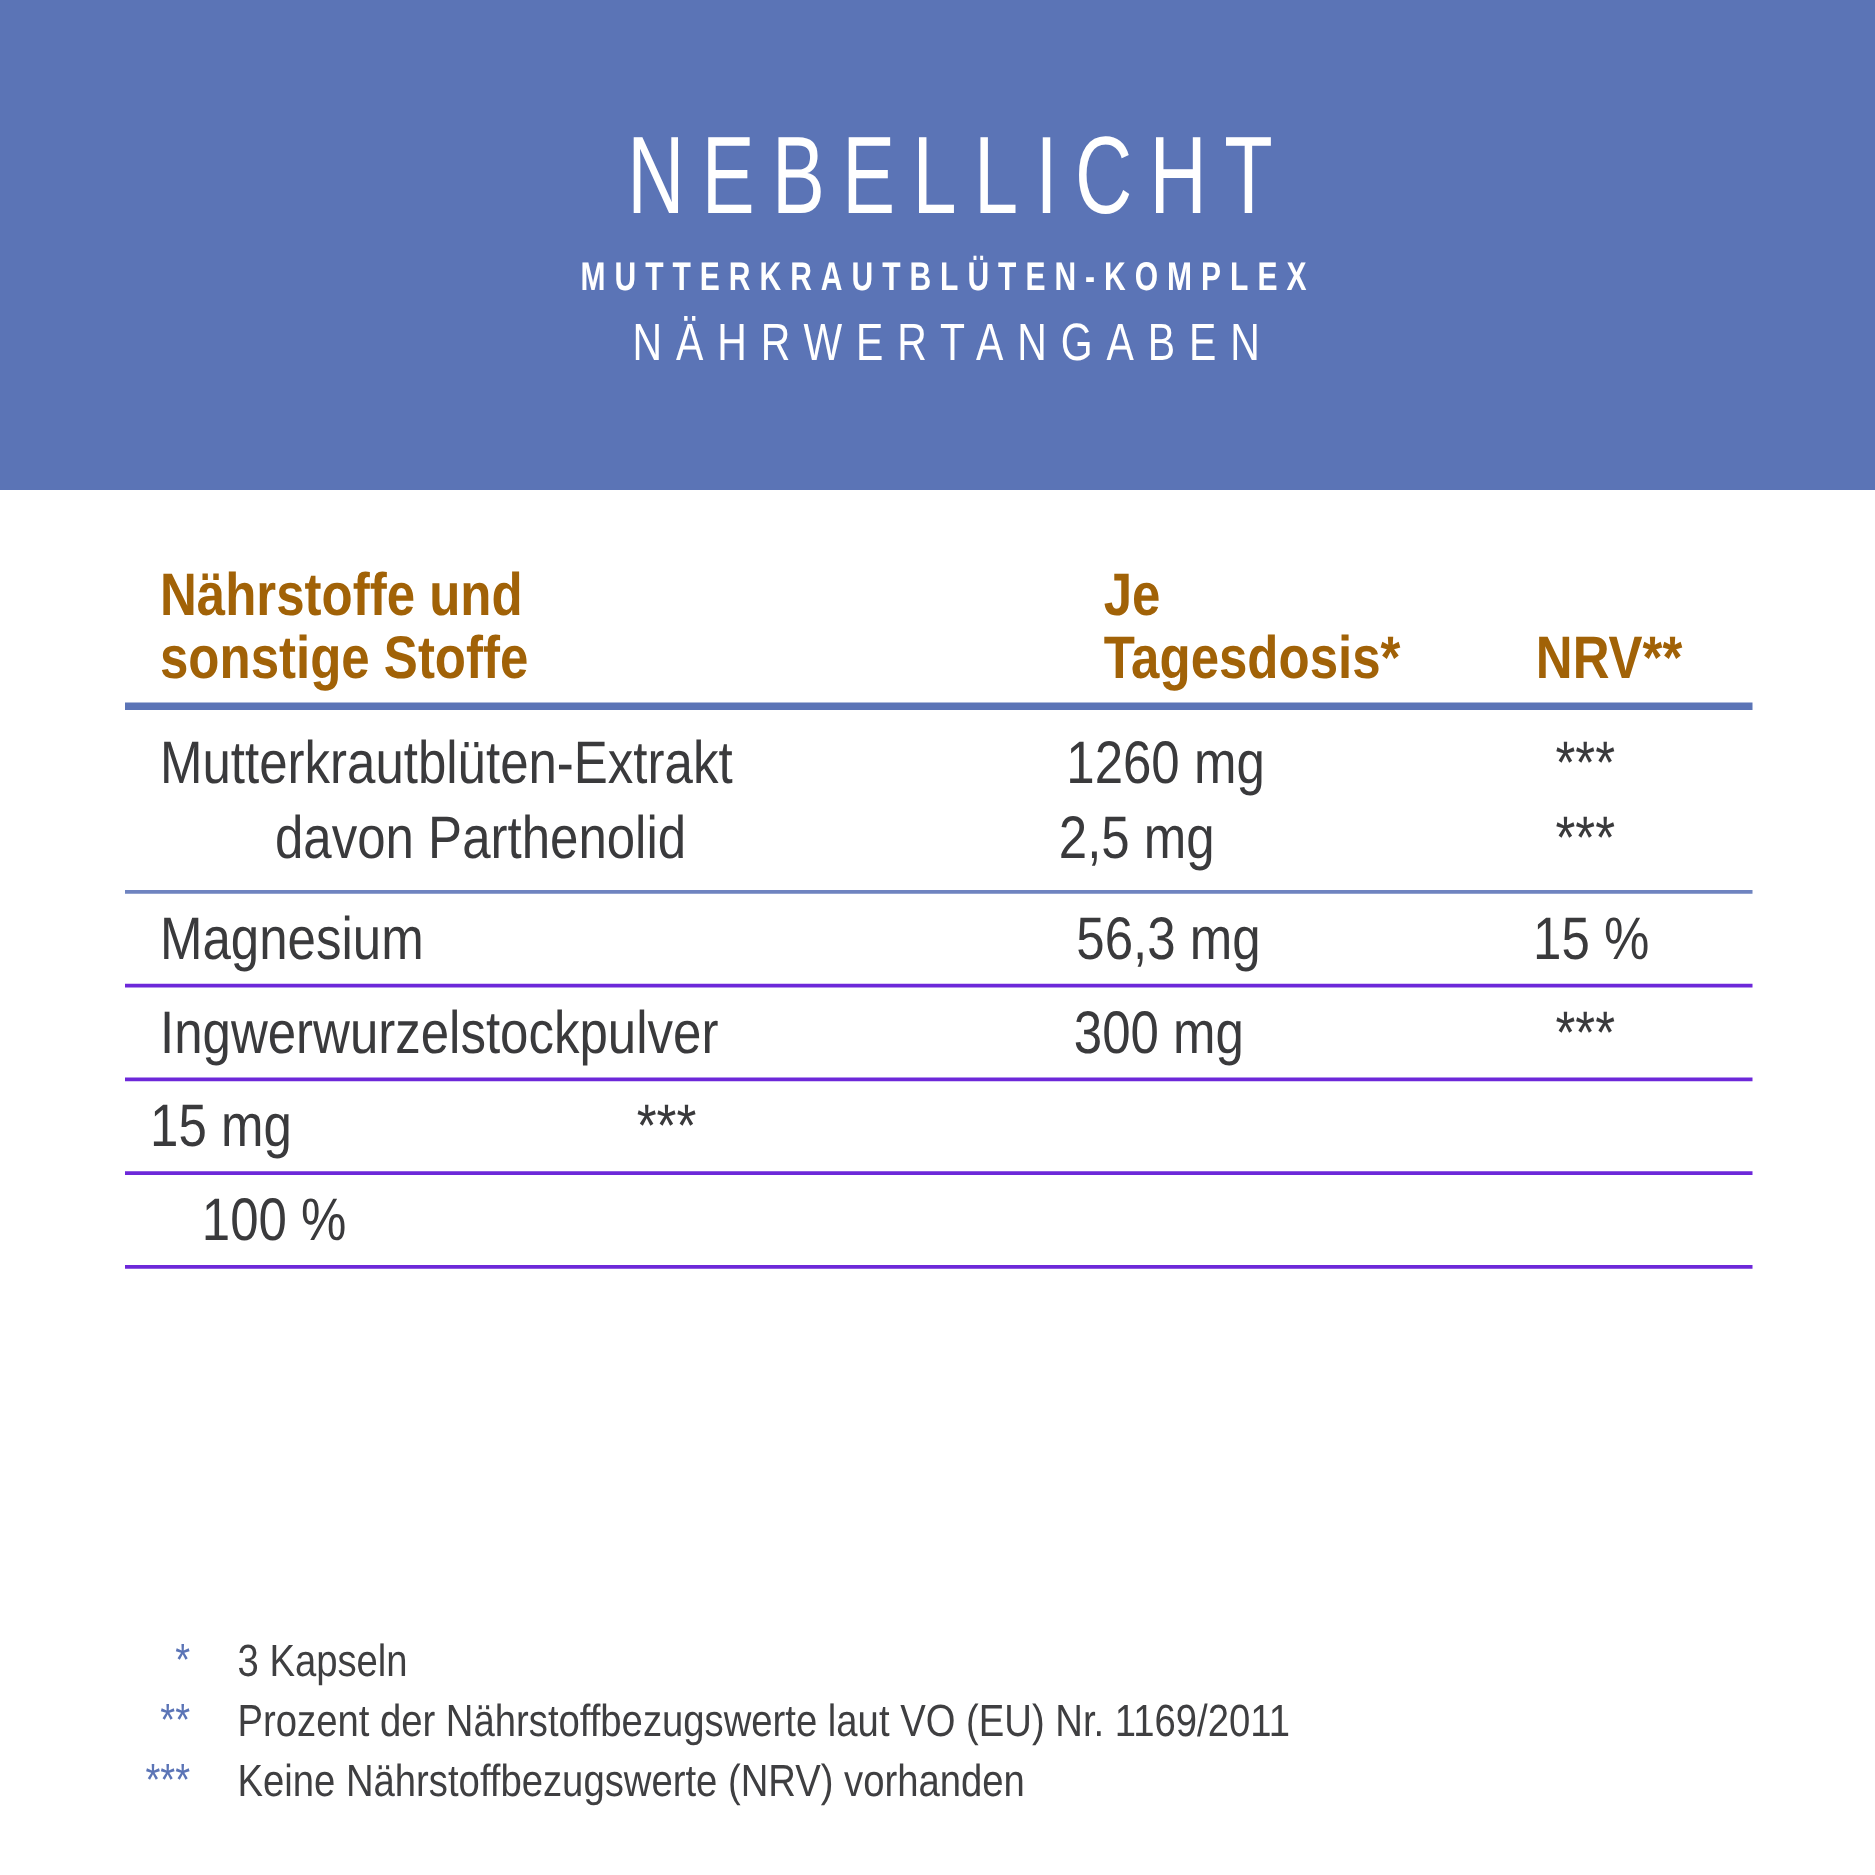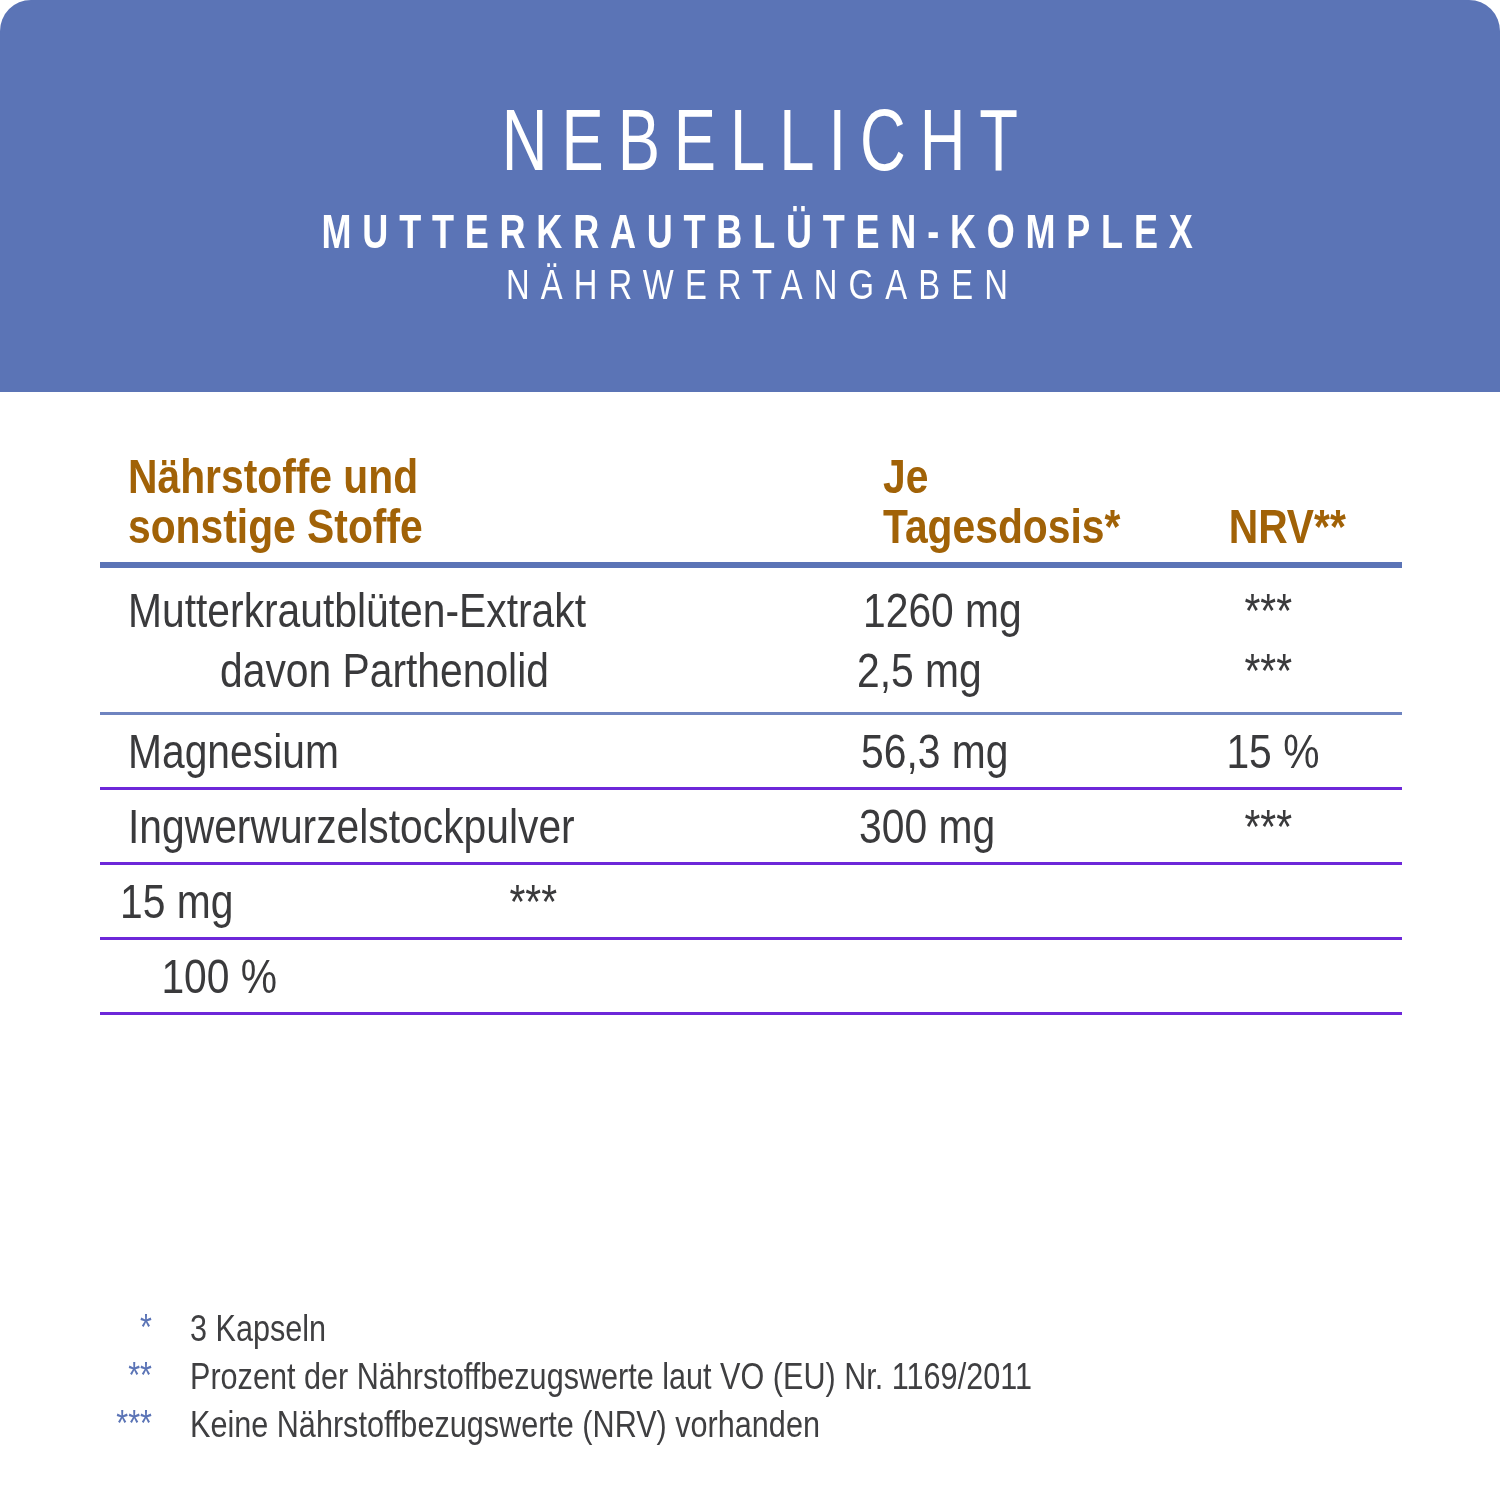--- a/index.html
+++ b/index.html
@@ -3,40 +3,39 @@
 <meta charset="utf-8">
 <style>
   html,body{margin:0;padding:0;background:#ffffff;}
   .page{
     position:relative;
     width:1500px;height:1500px;
     background:#ffffff;
     font-family:"Liberation Sans", sans-serif;
     color:#3a3a3c;
     overflow:hidden;
-    border-radius:31px;
   }
   
   .banner{
     width:100%;height:392px;
     background:#5b74b6;
     box-sizing:border-box;
     padding-top:96px;
     display:flex;flex-direction:column;align-items:center;
     color:#ffffff;
   }
   .brand-title{
     font-size:88px;line-height:88px;font-weight:400;
     letter-spacing:0.22em;text-indent:0.22em;
     margin:0;
   }
   .brand-subtitle{
-    font-size:48px;line-height:44px;font-weight:700;
+    font-size:32px;line-height:44px;font-weight:700;
     letter-spacing:0.30em;text-indent:0.30em;
-    margin-top:26px;
+    margin-top:15px;
   }
   .brand-section{
     font-size:42px;line-height:42px;font-weight:400;
     letter-spacing:0.34em;text-indent:0.34em;
     margin-top:10px;
     text-align:right;
   }
   
   .cond-l{display:inline-block;transform:scaleX(0.85);transform-origin:0 50%;}
   .cond-r{display:inline-block;transform:scaleX(0.85);transform-origin:100% 50%;}
@@ -53,21 +52,21 @@
     color:#a16207;
     font-weight:700;font-size:48px;line-height:50px;
   }
   .col-name{flex:1;box-sizing:border-box;padding-left:28px;text-align:left;}
   .col-dose{width:320px;text-align:left;}
   .col-nrv{width:247px;box-sizing:border-box;padding-right:28px;text-align:center;}
   .thead .col-nrv{padding-right:4px;}
   .hline{display:block;}
   .tbody{font-size:48px;}
   .t-group{padding:12px 0;border-bottom:3px solid #6f84c0;}
-  .t-line{display:flex;align-items:center;height:60px;}
+  .t-line{display:flex;align-items:center;height:60px;gap:10px;}
   .t-row{display:flex;align-items:center;height:72px;border-bottom:3px solid #6d28d9;}
   .indent{padding-left:120px;}
   
   .footnotes{margin:292px 98px 0 100px;font-size:36px;color:#3f3f41;}
   .fn-row{display:flex;align-items:flex-start;height:46px;margin-bottom:2px;}
   .fn-sym{width:52px;text-align:right;color:#5b74b6;flex:none;}
   .fn-text{padding-left:38px;flex:1;line-height:44px;}
 </style>
 </head>
 <body>

